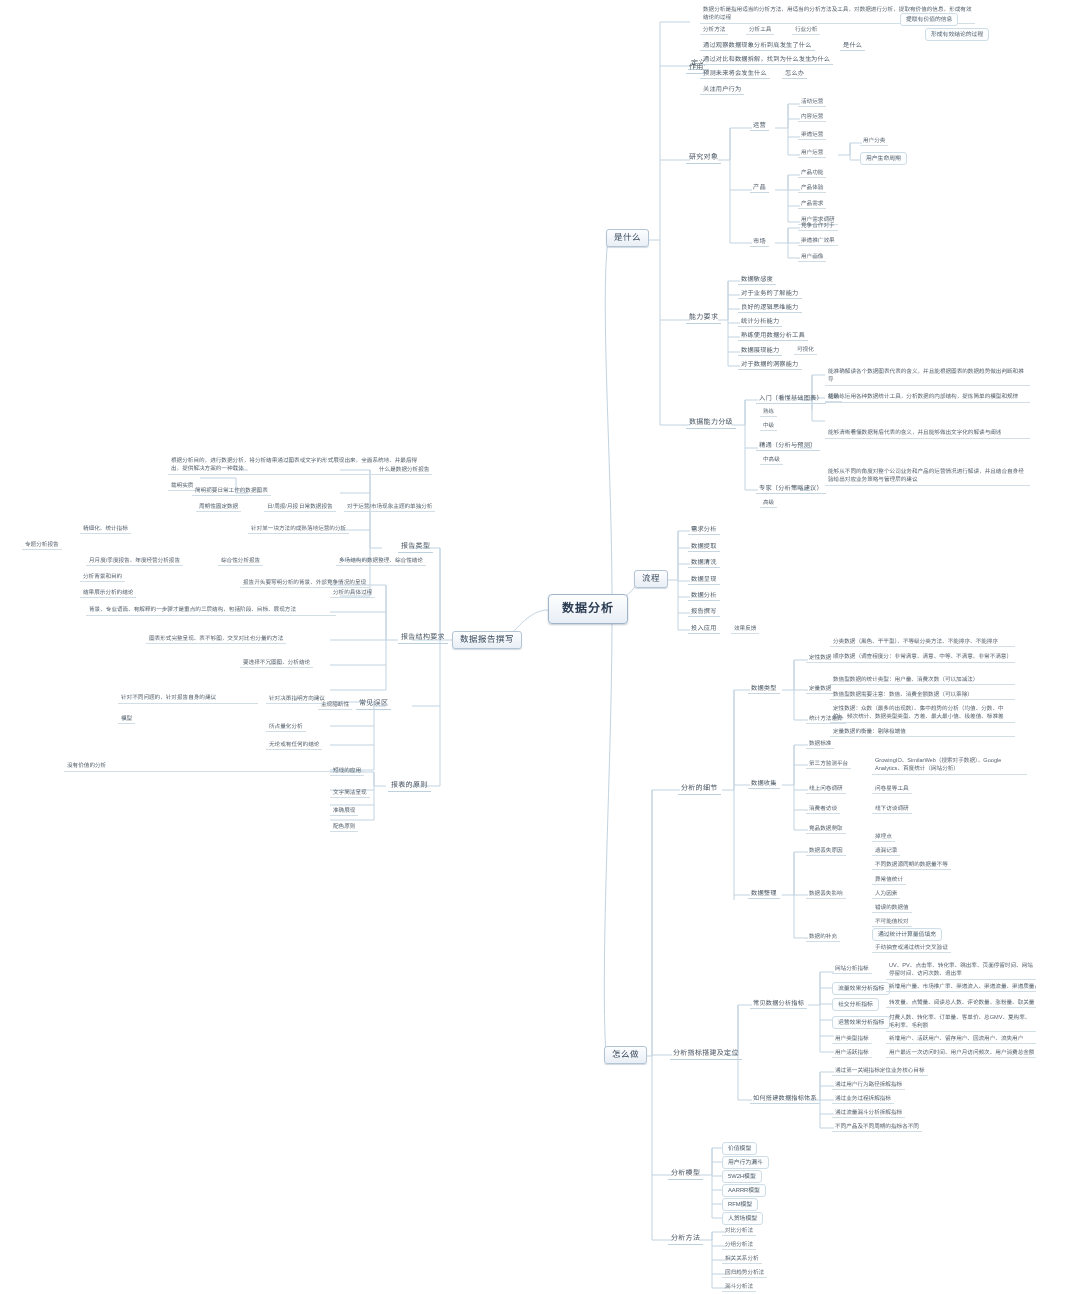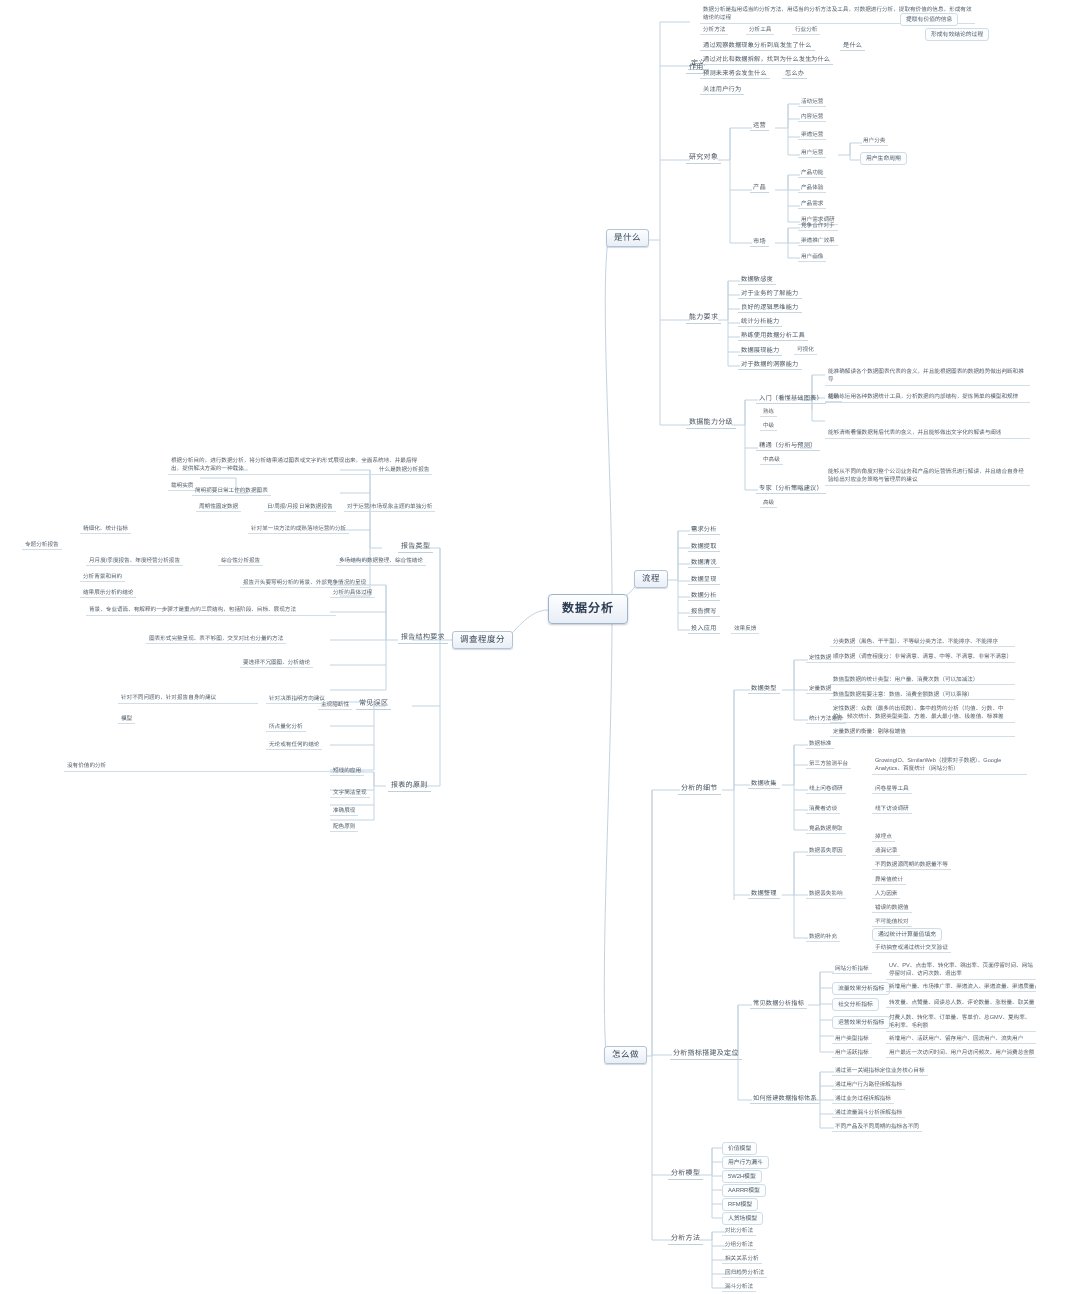--- a/index.html
+++ b/index.html
@@ -456,21 +456,21 @@
   <div class="node n-box" style="left:722px;top:1198px;">RFM模型</div>
   <div class="node n-box" style="left:722px;top:1212px;">人货场模型</div>
 
   <div class="node n-l2" style="left:668px;top:1233px;">分析方法</div>
   <div class="node n-l4" style="left:722px;top:1226px;">对比分析法</div>
   <div class="node n-l4" style="left:722px;top:1240px;">分组分析法</div>
   <div class="node n-l4" style="left:722px;top:1254px;">相关关系分析</div>
   <div class="node n-l4" style="left:722px;top:1268px;">回归趋势分析法</div>
   <div class="node n-l4" style="left:722px;top:1282px;">漏斗分析法</div>
 
-  <div class="node n-l1" style="left:452px;top:631px;">调查程度分</div>
+  <div class="node n-l1" style="left:452px;top:631px;">数据报告撰写</div>
 
   <div class="node n-l2" style="left:398px;top:541px;">报告类型</div>
   <div class="node n-l4" style="left:376px;top:465px;">什么是数据分析报告</div>
   <div class="node n-para clip" style="left:168px;top:455px;width:262px;">根据分析目的，进行数据分析，将分析结果通过图表或文字的形式展现出来，全面系统地、并最后得出，提供解决方案的一种载体</div>
   <div class="node n-l4" style="left:168px;top:481px;">载明实质</div>
   <div class="node n-l4" style="left:192px;top:486px;">简明扼要日常工作的数据图表</div>
   <div class="node n-l4" style="left:196px;top:502px;">周期性固定数据</div>
   <div class="node n-l4" style="left:264px;top:502px;">日/周报/月报</div>
   <div class="node n-l4" style="left:296px;top:502px;">日常数据报告</div>
   <div class="node n-l4" style="left:344px;top:502px;">对于运营/市场现象主题的单独分析</div>

